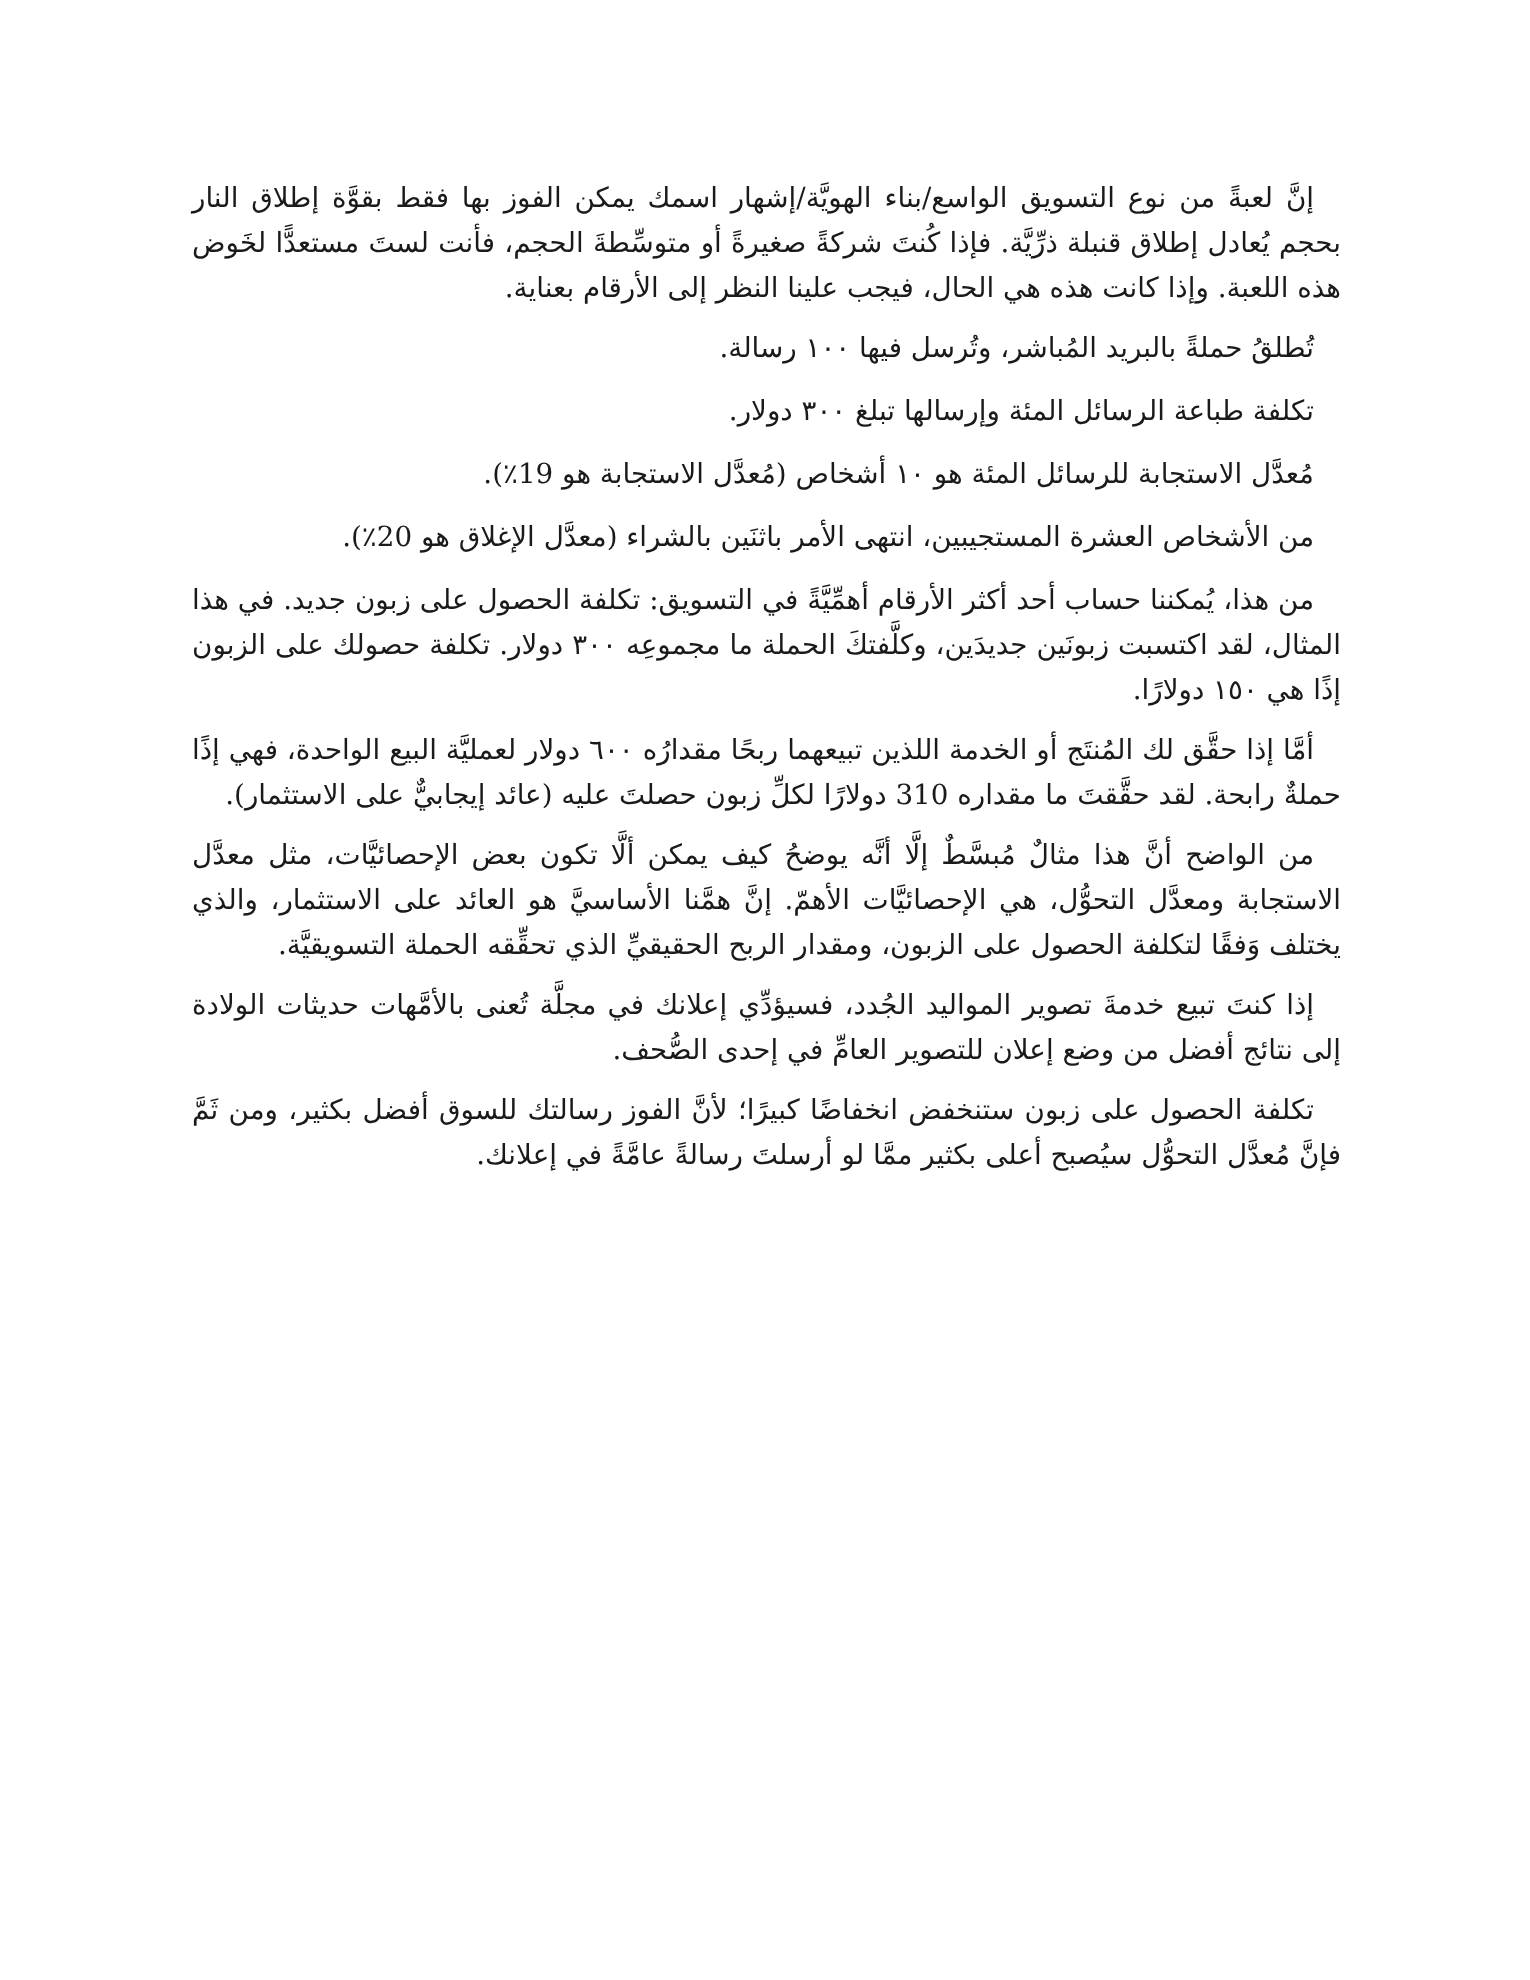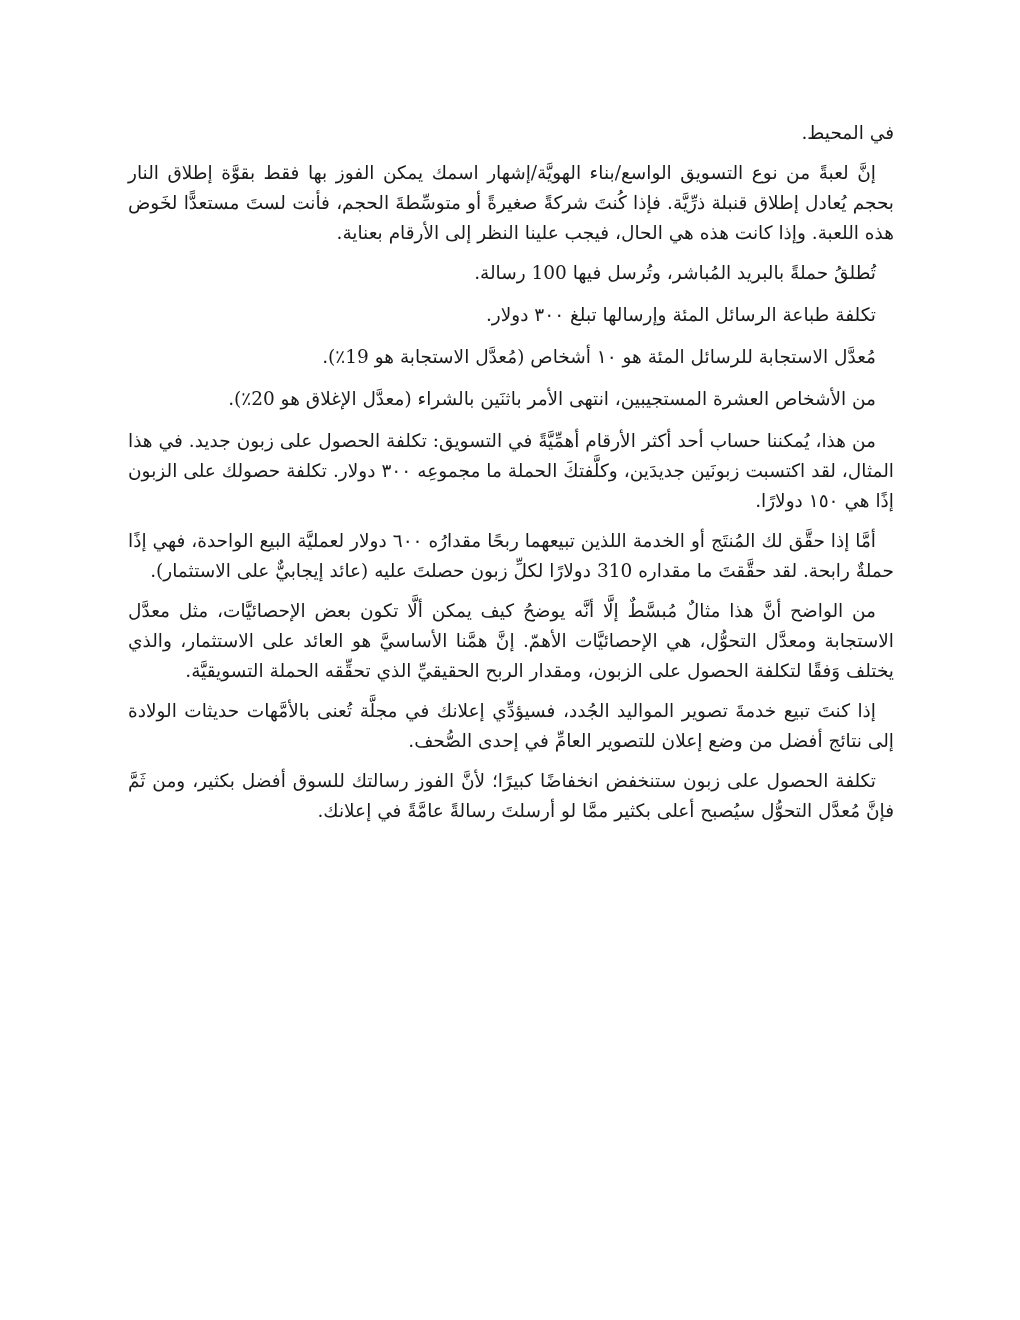--- a/index.html
+++ b/index.html
@@ -17,23 +17,22 @@
     text-align: justify;
   }
   .p { margin: 0 0 10px 0; text-indent: 18px; }
   .p.noindent { text-indent: 0; }
   .p.single { margin-bottom: 12px; }
 </style>
 </head>
 <body>
 
 <div class="page">
-  <p class="p noindent">في المحيط.</p>
   <p class="p">إنَّ لعبةً من نوع التسويق الواسع/بناء الهويَّة/إشهار اسمك يمكن الفوز بها فقط بقوَّة إطلاق النار بحجم يُعادل إطلاق قنبلة ذرِّيَّة. فإذا كُنتَ شركةً صغيرةً أو متوسِّطةَ الحجم، فأنت لستَ مستعدًّا لخَوض هذه اللعبة. وإذا كانت هذه هي الحال، فيجب علينا النظر إلى الأرقام بعناية.</p>
-  <p class="p single">تُطلقُ حملةً بالبريد المُباشر، وتُرسل فيها 100 رسالة.</p>
+  <p class="p single">تُطلقُ حملةً بالبريد المُباشر، وتُرسل فيها ١٠٠ رسالة.</p>
   <p class="p single">تكلفة طباعة الرسائل المئة وإرسالها تبلغ ٣٠٠ دولار.</p>
   <p class="p single">مُعدَّل الاستجابة للرسائل المئة هو ١٠ أشخاص (مُعدَّل الاستجابة هو 19٪).</p>
   <p class="p single">من الأشخاص العشرة المستجيبين، انتهى الأمر باثنَين بالشراء (معدَّل الإغلاق هو 20٪).</p>
   <p class="p">من هذا، يُمكننا حساب أحد أكثر الأرقام أهمِّيَّةً في التسويق: تكلفة الحصول على زبون جديد. في هذا المثال، لقد اكتسبت زبونَين جديدَين، وكلَّفتكَ الحملة ما مجموعِه ٣٠٠ دولار. تكلفة حصولك على الزبون إذًا هي ١٥٠ دولارًا.</p>
   <p class="p">أمَّا إذا حقَّق لك المُنتَج أو الخدمة اللذين تبيعهما ربحًا مقدارُه ٦٠٠ دولار لعمليَّة البيع الواحدة، فهي إذًا حملةٌ رابحة. لقد حقَّقتَ ما مقداره 310 دولارًا لكلِّ زبون حصلتَ عليه (عائد إيجابيٌّ على الاستثمار).</p>
   <p class="p">من الواضح أنَّ هذا مثالٌ مُبسَّطٌ إلَّا أنَّه يوضحُ كيف يمكن ألَّا تكون بعض الإحصائيَّات، مثل معدَّل الاستجابة ومعدَّل التحوُّل، هي الإحصائيَّات الأهمّ. إنَّ همَّنا الأساسيَّ هو العائد على الاستثمار، والذي يختلف وَفقًا لتكلفة الحصول على الزبون، ومقدار الربح الحقيقيِّ الذي تحقِّقه الحملة التسويقيَّة.</p>
   <p class="p">إذا كنتَ تبيع خدمةَ تصوير المواليد الجُدد، فسيؤدِّي إعلانك في مجلَّة تُعنى بالأمَّهات حديثات الولادة إلى نتائج أفضل من وضع إعلان للتصوير العامِّ في إحدى الصُّحف.</p>
   <p class="p">تكلفة الحصول على زبون ستنخفض انخفاضًا كبيرًا؛ لأنَّ الفوز رسالتك للسوق أفضل بكثير، ومن ثَمَّ فإنَّ مُعدَّل التحوُّل سيُصبح أعلى بكثير ممَّا لو أرسلتَ رسالةً عامَّةً في إعلانك.</p>
 </div>
 

